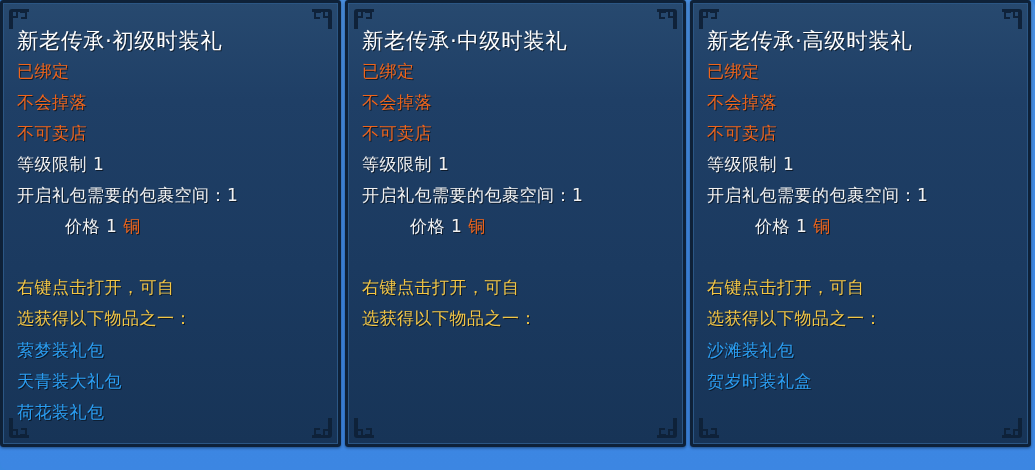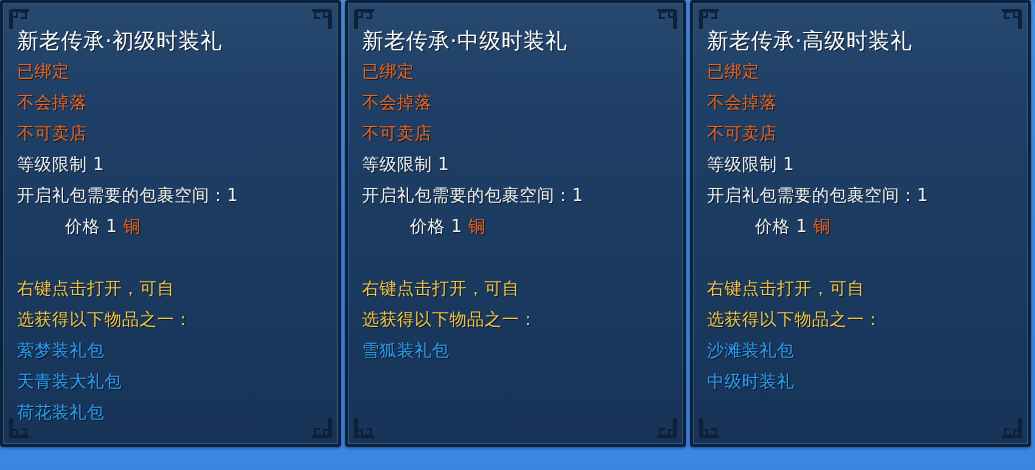--- a/index.html
+++ b/index.html
@@ -65,21 +65,21 @@
     height: 31px;
     white-space: nowrap;
     letter-spacing: 0.5px;
     text-shadow: 1px 1px 0 rgba(0,0,0,0.55);
   }
   .line.title   { color: #ffffff; font-size: 21.5px; }
   .line.warn    { color: #f0641a; }
   .line.plain   { color: #f2f2f2; }
   .line.price   { color: #f2f2f2; margin-left: 48px; }
   .line.price .coin { color: #f0641a; }
-  .line.hint    { color: #f3c645; }
+  .line.hint    { color: #f3c645; font-family: Liberation Mono, monospace; }
   .line.item    { color: #2b9ef2; }
   .line.spacer  { height: 31px; }
 </style>
 </head>
 <body>
 
 <div id="screen">
 
   <div class="panel">
     <span class="corner tl">
@@ -162,21 +162,20 @@
       <div class="line title">新老传承·中级时装礼</div>
       <div class="line warn">已绑定</div>
       <div class="line warn">不会掉落</div>
       <div class="line warn">不可卖店</div>
       <div class="line plain">等级限制 1</div>
       <div class="line plain">开启礼包需要的包裹空间：1</div>
       <div class="line price"><span>价格  1 </span><span class="coin">铜</span></div>
       <div class="line spacer"></div>
       <div class="line hint">右键点击打开，可自</div>
       <div class="line hint">选获得以下物品之一：</div>
-      <div class="line item">雪狐装礼包</div>
     </div>
   </div>
 
   <div class="panel">
     <span class="corner tl">
       <svg width="22" height="22" viewBox="0 0 22 22">
         <path d="M1 21 L1 4 Q1 1 4 1 L21 1 L21 4 L5 4 L5 21 Z" fill="#0e2138"></path>
         <path d="M8 3 L8 8 L3 8 L3 10 L10 10 L10 3 Z" fill="#0e2138"></path>
         <path d="M12 3 L12 5 L17 5 L17 9 L13 9 L13 11 L19 11 L19 3 Z" fill="#0e2138"></path>
       </svg>
@@ -208,17 +207,17 @@
       <div class="line warn">已绑定</div>
       <div class="line warn">不会掉落</div>
       <div class="line warn">不可卖店</div>
       <div class="line plain">等级限制 1</div>
       <div class="line plain">开启礼包需要的包裹空间：1</div>
       <div class="line price"><span>价格  1 </span><span class="coin">铜</span></div>
       <div class="line spacer"></div>
       <div class="line hint">右键点击打开，可自</div>
       <div class="line hint">选获得以下物品之一：</div>
       <div class="line item">沙滩装礼包</div>
-      <div class="line item">中级时装礼</div>
+      <div class="line item">贺岁时装礼盒</div>
     </div>
   </div>
 
 </div>
 
 </body></html>

